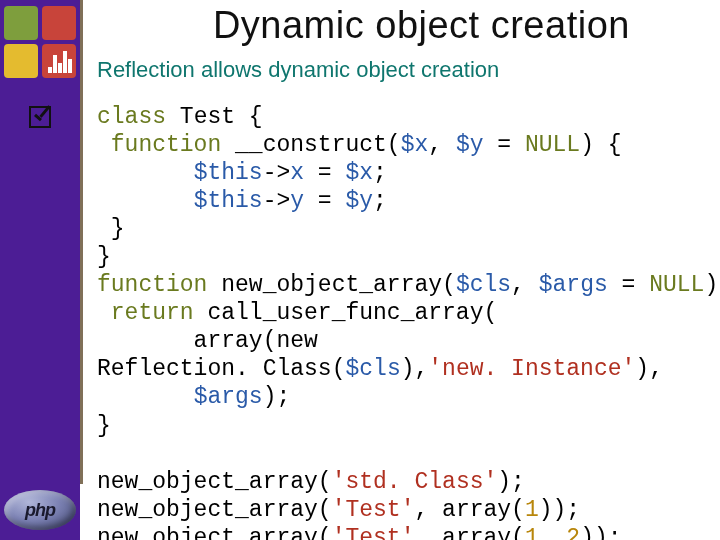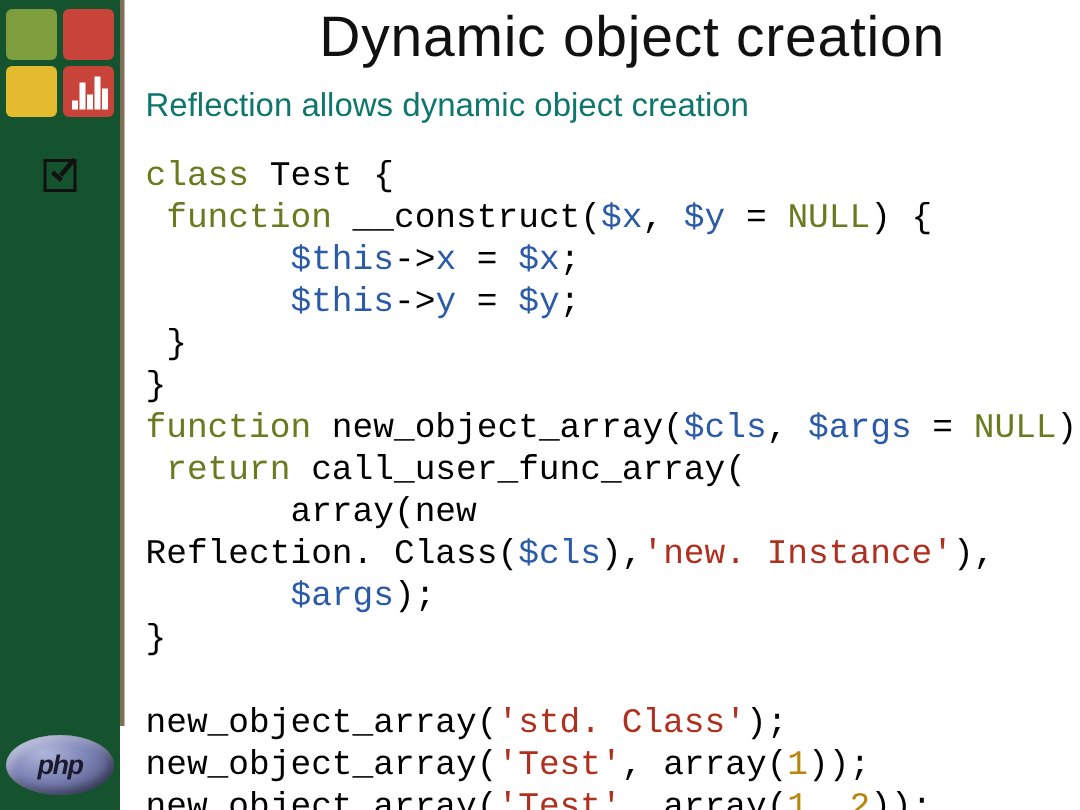--- a/index.html
+++ b/index.html
@@ -1,18 +1,18 @@
 <!DOCTYPE html>
 <html><head>
 <meta charset="utf-8">
 <style>
   * { margin: 0; padding: 0; box-sizing: border-box; }
   html, body { width: 720px; height: 540px; overflow: hidden; font-family: Verdana, Geneva, sans-serif; background: #fff; }
   .slide { display: flex; width: 720px; height: 540px; }
-  .sidebar { width: 82px; height: 540px; background: #14532d; display: flex; flex-direction: column; justify-content: space-between; }
+  .sidebar { width: 82px; height: 540px; background: #4c1d95; display: flex; flex-direction: column; justify-content: space-between; }
   .sidebar-top { padding: 6px 4px 0 4px; }
   .logo-grid { display: grid; grid-template-columns: 34px 34px; grid-template-rows: 34px 34px; gap: 4px; }
   .sq { width: 34px; height: 34px; border-radius: 4px; }
   .sq-green  { background: #7e9e3d; }
   .sq-red    { background: #c8443a; }
   .sq-yellow { background: #e4bb2f; }
   .sq-graph  { background: #c8443a; position: relative; }
   .sq-graph .bar { position: absolute; bottom: 5px; width: 4px; background: #fff; }
   .b1 { left: 6px;  height: 6px; }
   .b2 { left: 11px; height: 18px; }

